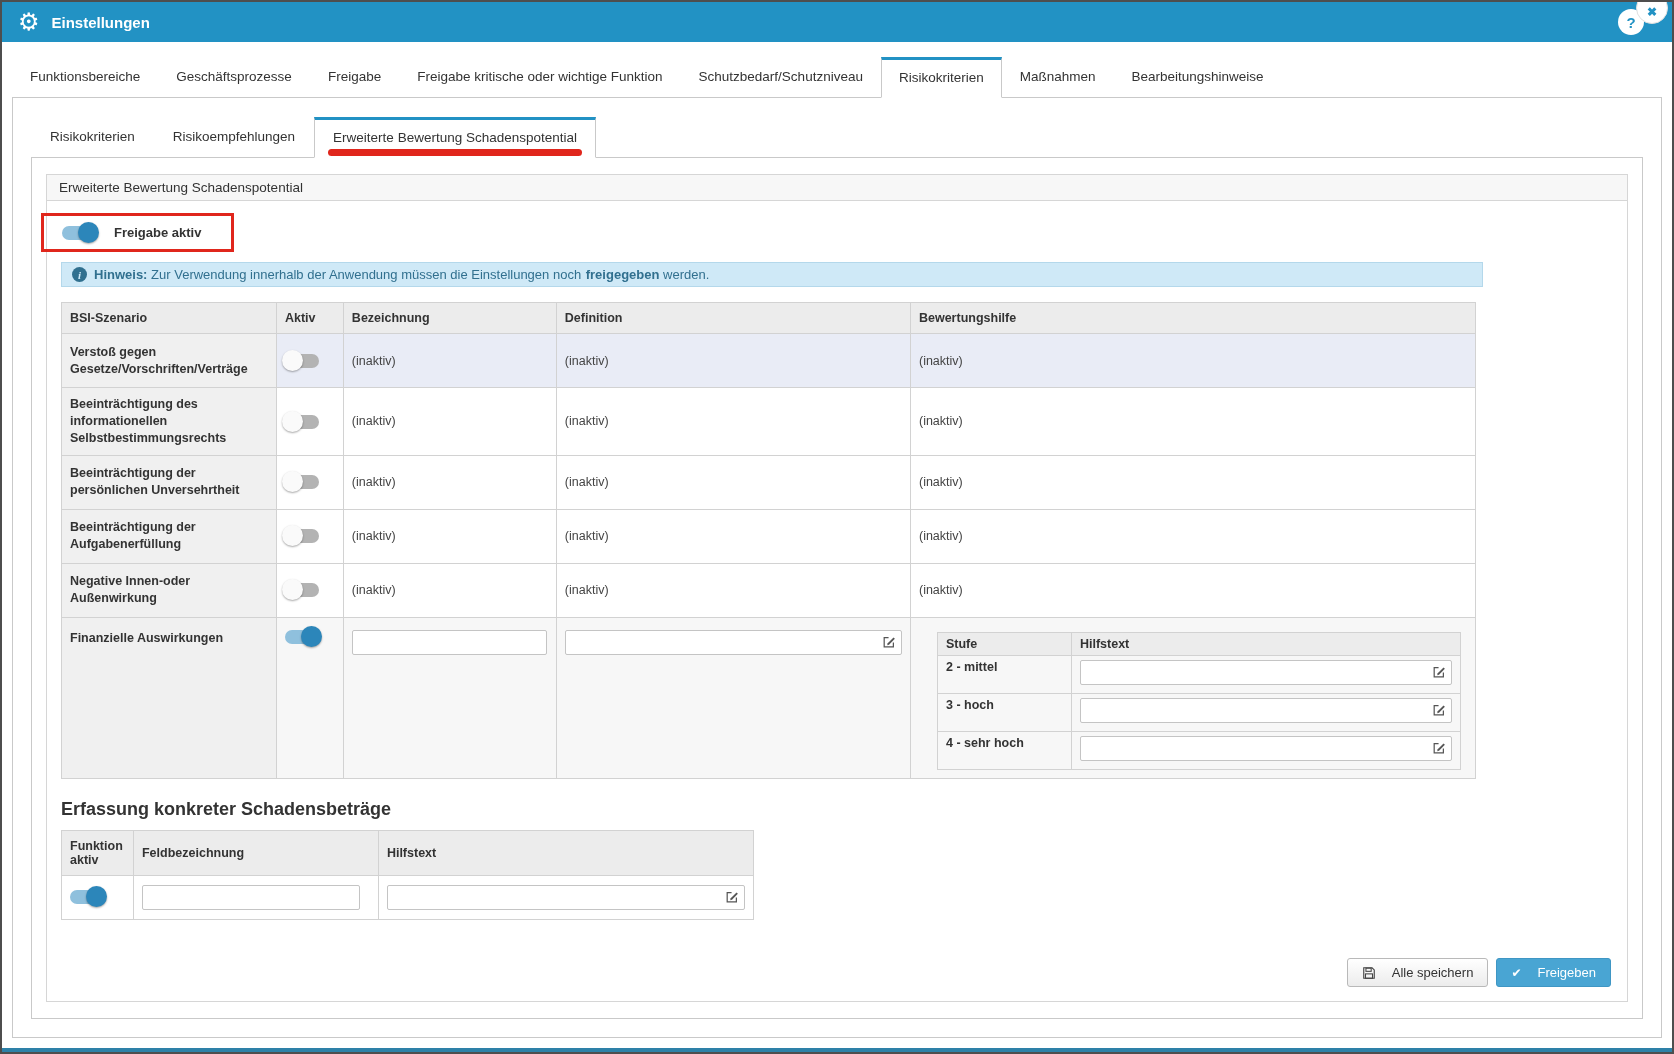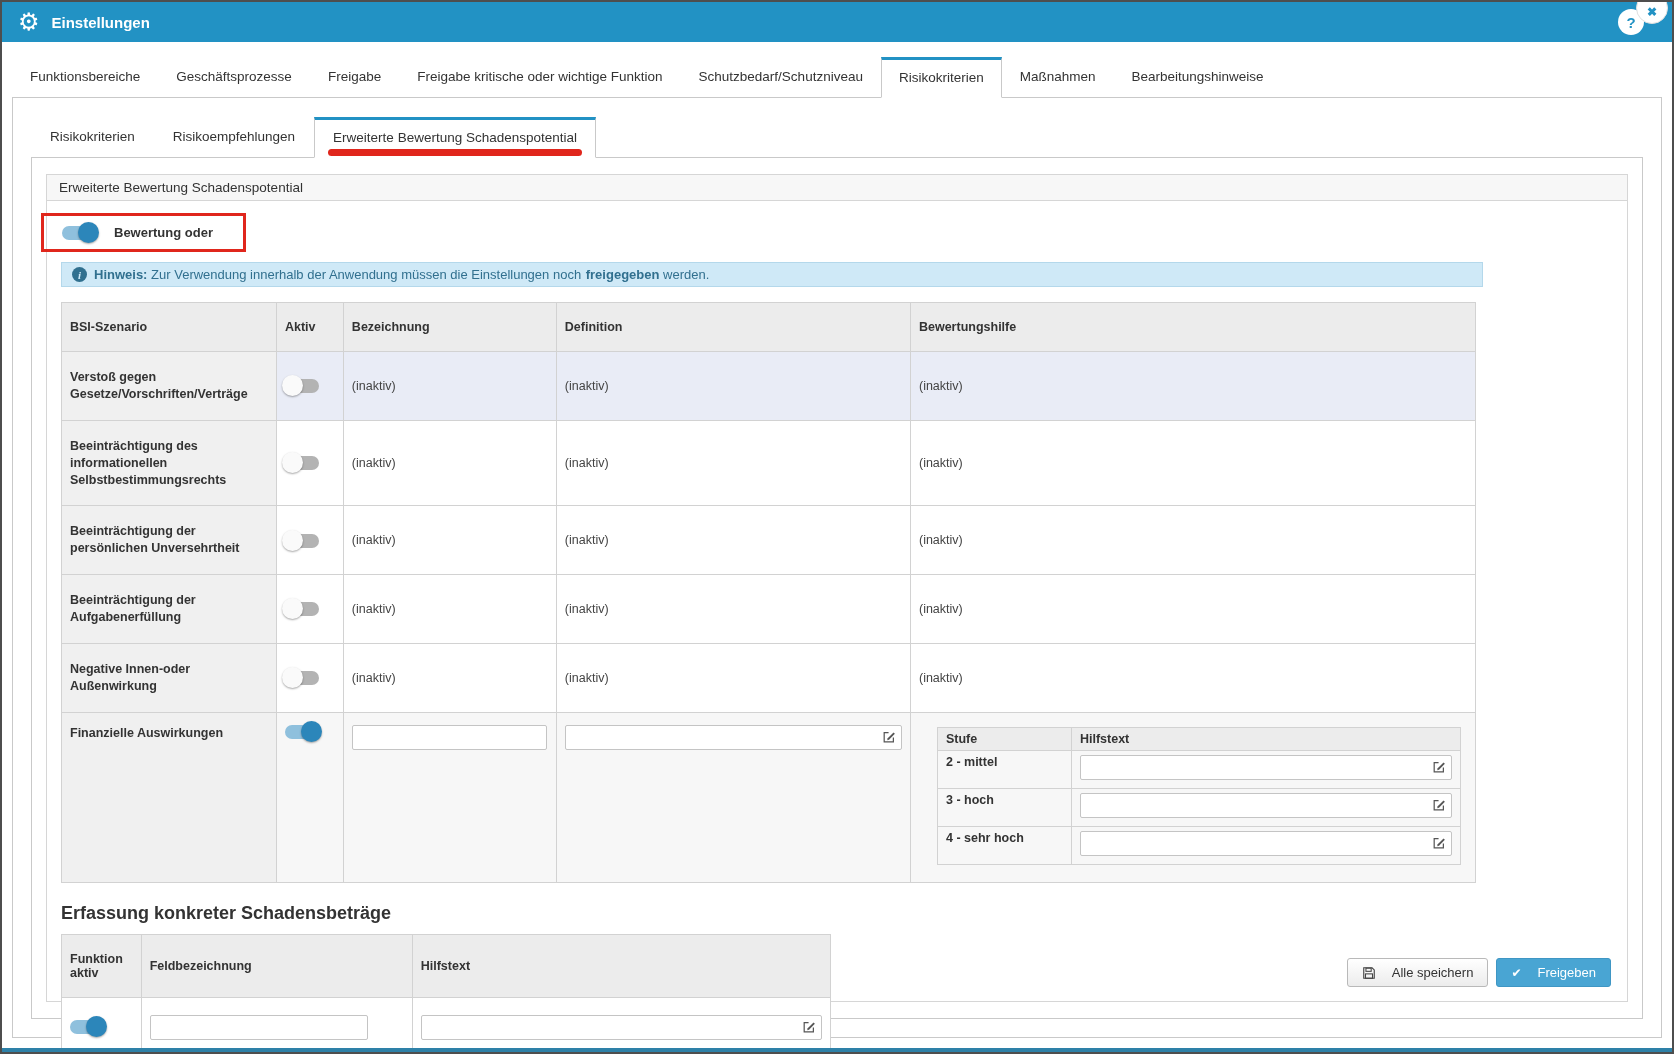--- a/index.html
+++ b/index.html
@@ -133,21 +133,21 @@
     width:15px; height:15px; border-radius:50%; flex:none;
     background:#31708f; color:#cfe9f7;
     font-family:"Liberation Serif",serif; font-style:italic; font-weight:bold; font-size:11px;
     display:inline-flex; align-items:center; justify-content:center;
   }
   .hint b { font-weight:bold; }
   .hint span { margin-right:1px; }
 
   
   table.grid { border-collapse:collapse; font-size:12.5px; color:#333; }
-  table.grid th, table.grid td { border:1px solid #d2d2d2; padding:17px 8px; text-align:left; }
+  table.grid th, table.grid td { border:1px solid #d2d2d2; padding:8px 8px; text-align:left; }
   table.grid th { background:#ececec; font-weight:bold; }
   table.scenario { width:1415px; }
   .name-cell { background:#f0f0f0; font-weight:bold; line-height:1.35; }
   tr.row-n { height:54px; }
   tr.row-hl td:not(.name-cell) { background:#e9ecf6; }
   tr.row-fin td { background:#f7f7f7; vertical-align:top; padding-top:12px; }
   tr.row-fin td.name-cell { background:#f0f0f0; }
   .inactive-text { color:#444; }
 
   .txt {
@@ -162,21 +162,21 @@
     display:inline-flex; cursor:pointer; line-height:0;
   }
 
   table.levels { border-collapse:collapse; width:524px; margin:2px 0 0 18px; font-size:12.5px; }
   table.levels th, table.levels td { border:1px solid #d2d2d2; padding:4px 8px; text-align:left; }
   table.levels th { background:#ececec; font-weight:bold;margin-top:12px; }
   td.level-label { background:#efefef; font-weight:bold; width:134px; vertical-align:top; padding-top:8px; height:38px; }
   td.level-input { background:#fff; padding:5px 8px; }
 
   .damage-title { font-size:18px; font-weight:bold; margin:20px 0 10px 0; color:#333; }
-  table.damage { width:770px; }
+  table.damage { width:693px; }
   table.damage td { background:#fff; height:44px; vertical-align:middle; }
   .toggle-cell { text-align:left; }
 
   
   .actions { position:absolute; right:16px; bottom:14px; display:flex; gap:8px; }
   .btn {
     display:inline-flex; align-items:center; gap:16px;
     padding:6px 14px; font-size:13px; border-radius:3px; cursor:pointer;
     font-family:inherit;
   }
@@ -231,21 +231,21 @@
     <div class="sub-content">
       <section class="panel">
         <div class="panel-title">Erweiterte Bewertung Schadenspotential</div>
         <div class="panel-body">
 
           
           <div class="annotation-box">
             <span class="switch on">
               <span class="knob"></span>
             </span>
-            <span class="master-toggle-label">Bewertung oder</span>
+            <span class="master-toggle-label">Freigabe aktiv</span>
           </div>
 
           
           <div class="hint">
             <span class="info-icon">i</span>
             <span>
               <b>Hinweis:</b>
               <span>Zur Verwendung innerhalb der Anwendung müssen die Einstellungen noch</span>
               <b>freigegeben</b>
               <span>werden.</span>

